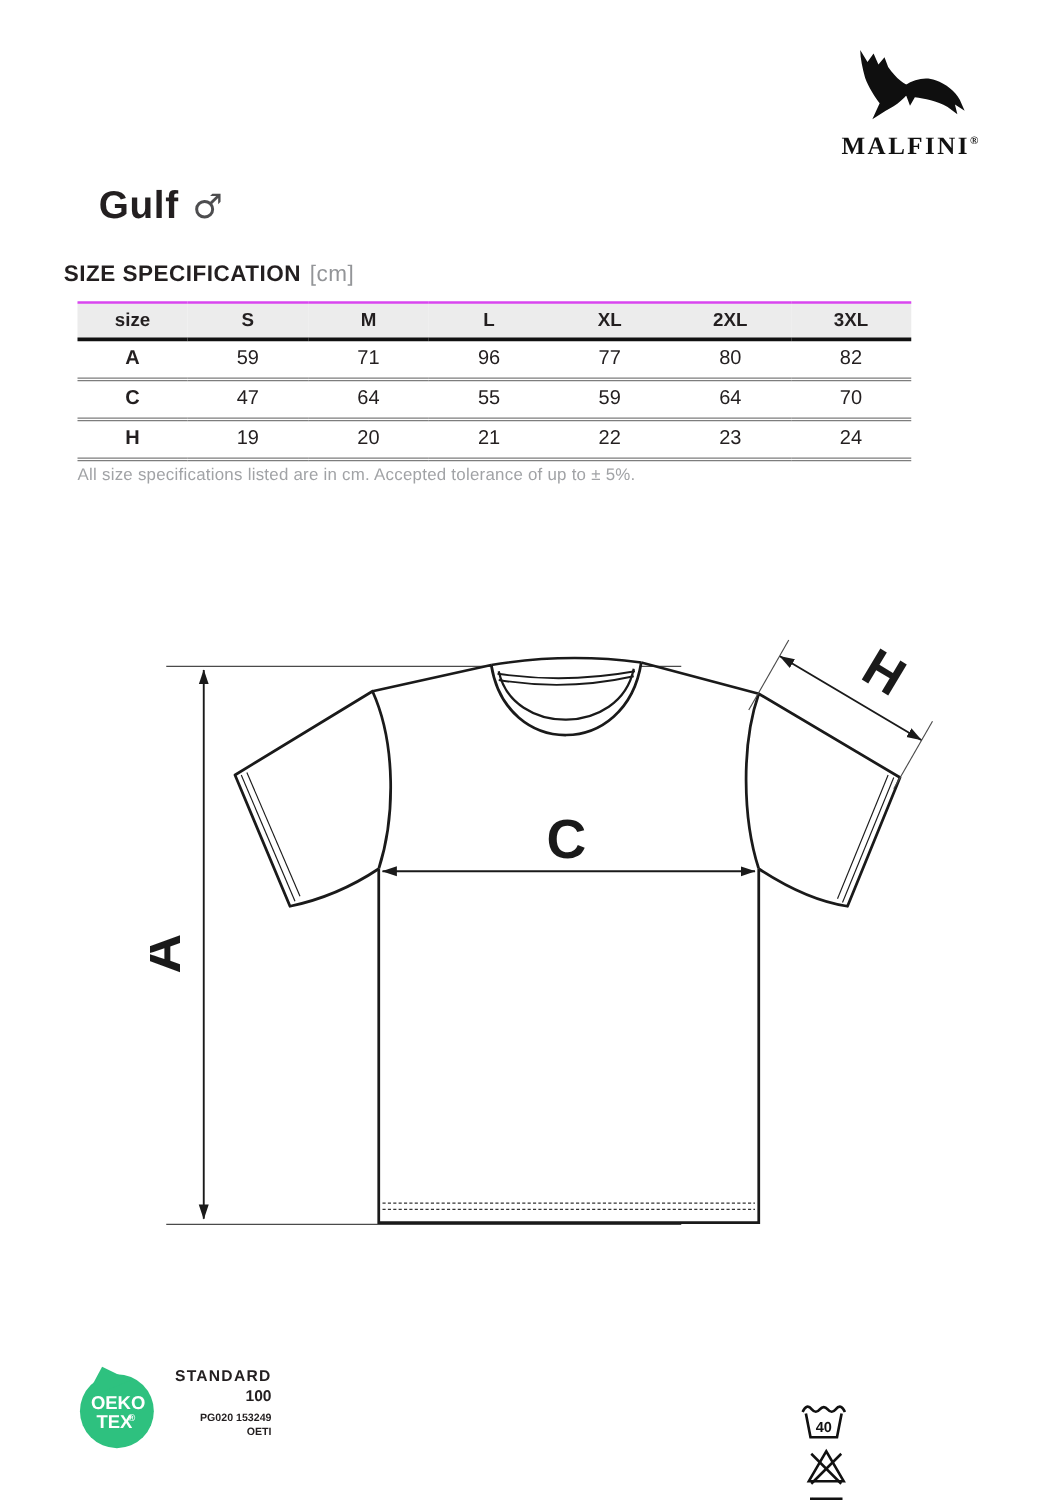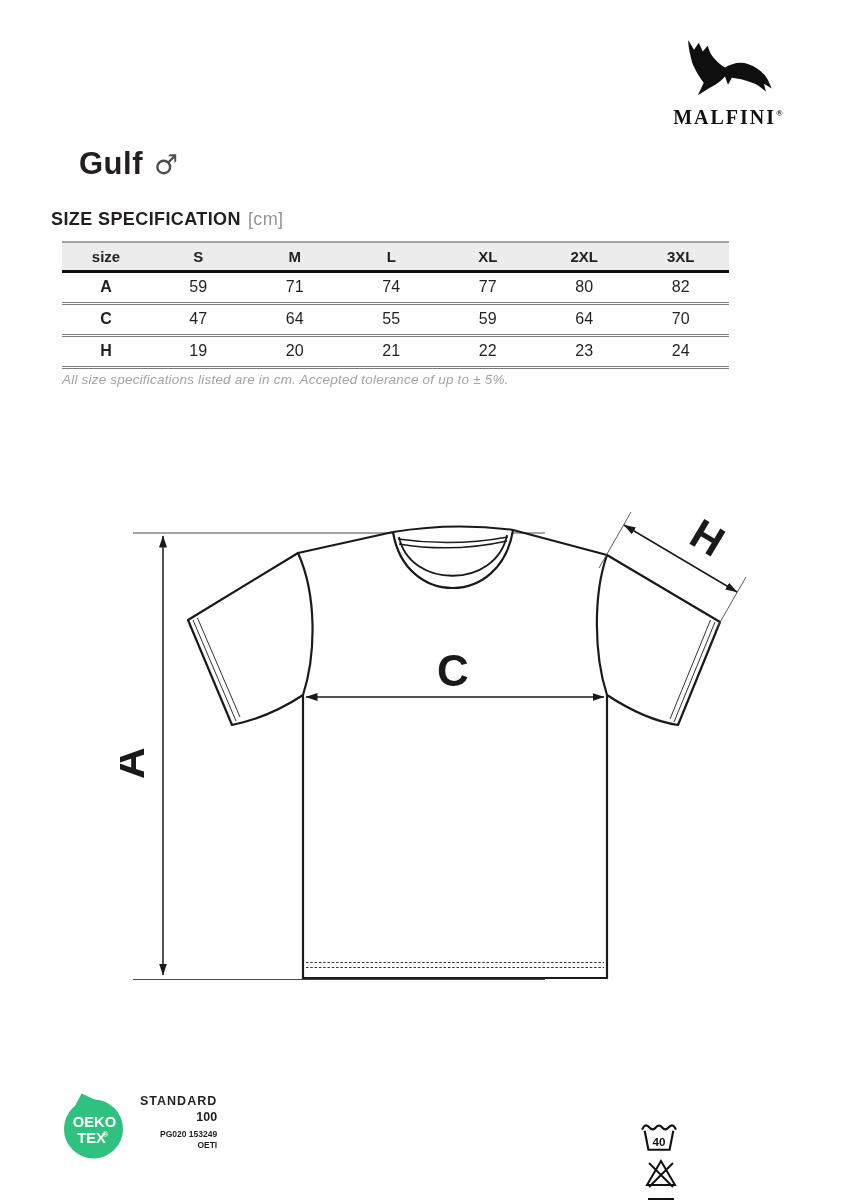--- a/index.html
+++ b/index.html
@@ -24,26 +24,26 @@
 
   
   .spec-head { position:absolute; left:51px; top:209px; font-size:18px; font-weight:bold; letter-spacing:0.4px; }
   .spec-unit { color:#939598; font-weight:normal; margin-left:7px; }
 
   table.sizes { position:absolute; left:62px; top:241px; width:667px; border-collapse:collapse; table-layout:fixed; }
   table.sizes col.c0 { width:88px; }
   table.sizes th, table.sizes td { text-align:center; padding:0; }
   table.sizes thead tr { height:29px; background:#ececec; }
   table.sizes thead th { font-size:15px; font-weight:bold;
-       border-top:2px solid #a3a3a3; border-bottom:3px solid #111; }
+       border-top:2px solid #d946ef; border-bottom:3px solid #111; }
   table.sizes tbody tr { height:32px; }
   table.sizes tbody td { font-size:16px; border-bottom:3px double #7d7d7d; }
   table.sizes tbody td.rowlab { font-weight:bold; }
 
-  .note { position:absolute; left:62px; top:372px; font-size:13.5px; font-style:italic;
+  .note { position:absolute; left:62px; top:372px; font-size:13.5px; 
           color:#a1a3a6; letter-spacing:0.2px; }
 
   
   .diagram { position:absolute; left:120px; top:495px; }
   .diagram text { font-family:"Liberation Sans", sans-serif; font-weight:bold; fill:#1a1a1a; }
 
   
   .oeko { position:absolute; left:60px; top:1092px; display:flex; align-items:flex-start; }
   .oeko-texts { margin-left:13px; text-align:right; padding-top:2px; }
   .oeko-std  { font-size:12.5px; font-weight:bold; letter-spacing:1px; line-height:1.25; }
@@ -100,21 +100,21 @@
         <th>XL</th>
         <th>2XL</th>
         <th>3XL</th>
       </tr>
     </thead>
     <tbody>
       <tr>
         <td class="rowlab">A</td>
         <td>59</td>
         <td>71</td>
-        <td>74</td>
+        <td>96</td>
         <td>77</td>
         <td>80</td>
         <td>82</td>
       </tr>
       <tr>
         <td class="rowlab">C</td>
         <td>47</td>
         <td>64</td>
         <td>55</td>
         <td>59</td>

